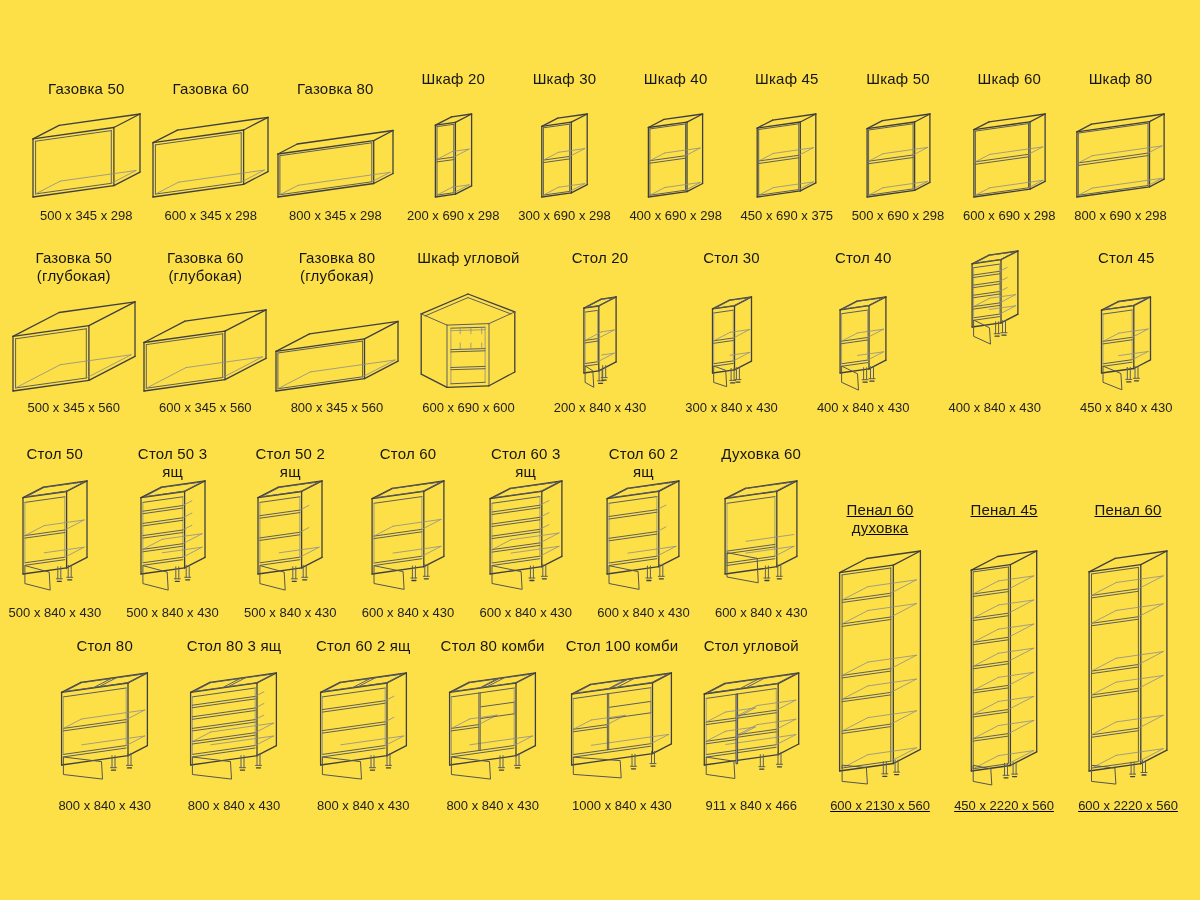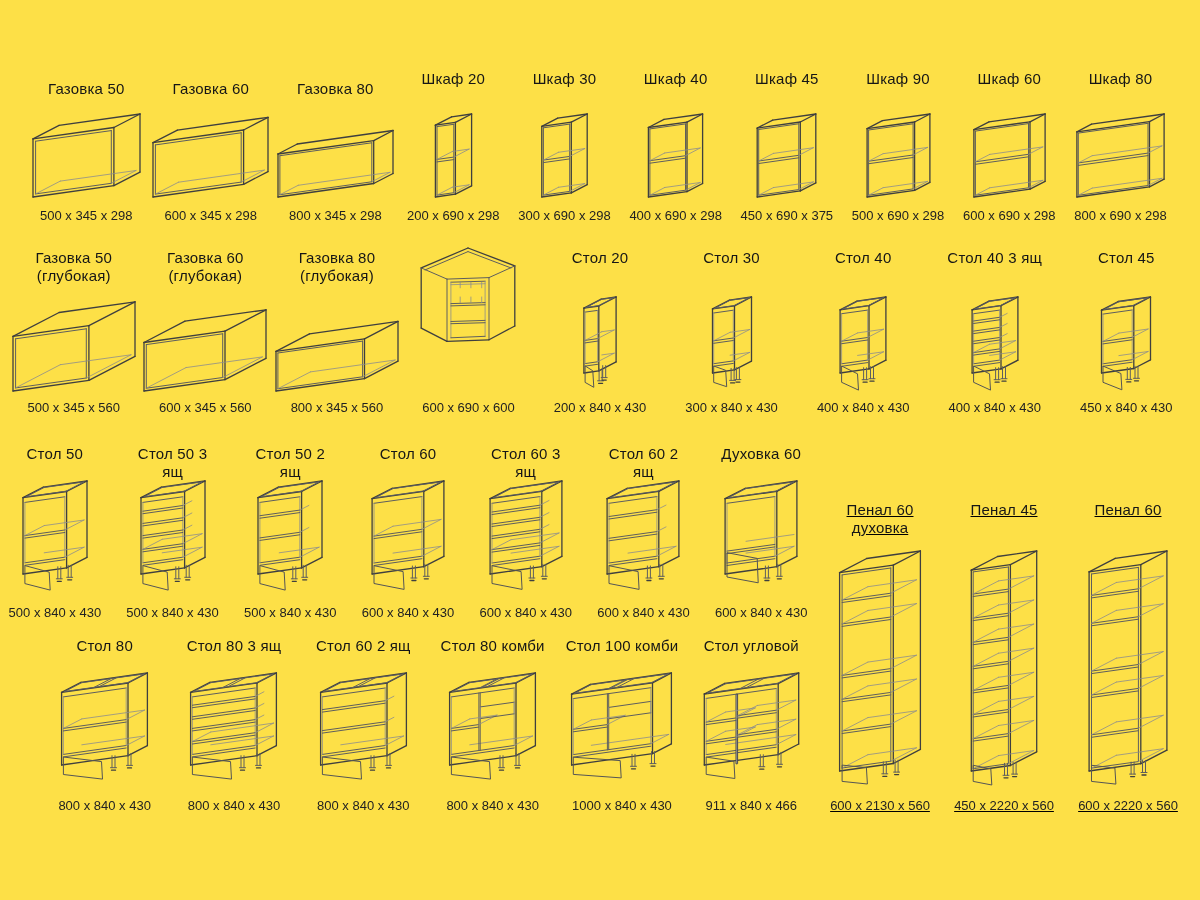--- a/index.html
+++ b/index.html
@@ -201,21 +201,21 @@
           <line x1="67.8" y1="81.6" x2="82.4" y2="73.9" class="lt"></line>
           <line x1="27.7" y1="53.0" x2="67.8" y2="47.3" class="ln"></line>
           <line x1="27.7" y1="55.5" x2="67.8" y2="49.8" class="ln"></line>
           <line x1="42.4" y1="45.4" x2="82.4" y2="39.7" class="lt"></line>
           <line x1="67.8" y1="47.3" x2="82.4" y2="39.7" class="lt"></line>
           <line x1="27.7" y1="53.0" x2="42.4" y2="45.4" class="lt"></line>
         </svg>
         <div class="dims">450 x 690 x 375</div>
       </div>
       <div class="item">
-        <div class="label">Шкаф 90</div>
+        <div class="label">Шкаф 50</div>
         <svg class="draw" width="111" height="95">
           <line x1="24.1" y1="89.0" x2="71.6" y2="82.3" class="ed"></line>
           <line x1="71.6" y1="82.3" x2="71.6" y2="14.0" class="ed"></line>
           <line x1="24.1" y1="20.7" x2="71.6" y2="14.0" class="ed"></line>
           <line x1="24.1" y1="89.0" x2="24.1" y2="20.7" class="ed"></line>
           <line x1="71.6" y1="82.3" x2="86.9" y2="74.3" class="ed"></line>
           <line x1="86.9" y1="74.3" x2="86.9" y2="6.0" class="ed"></line>
           <line x1="71.6" y1="14.0" x2="86.9" y2="6.0" class="ed"></line>
           <line x1="24.1" y1="20.7" x2="39.4" y2="12.7" class="ed"></line>
           <line x1="39.4" y1="12.7" x2="86.9" y2="6.0" class="ed"></line>
@@ -350,20 +350,21 @@
           <line x1="91.6" y1="85.8" x2="91.6" y2="50.1" class="ln"></line>
           <line x1="91.6" y1="50.1" x2="6.9" y2="62.0" class="ln"></line>
           <line x1="6.9" y1="62.0" x2="6.9" y2="97.7" class="ln"></line>
           <line x1="39.4" y1="80.9" x2="124.1" y2="69.0" class="lt"></line>
           <line x1="6.9" y1="97.7" x2="39.4" y2="80.9" class="lt"></line>
           <line x1="91.6" y1="85.8" x2="124.1" y2="69.0" class="lt"></line>
         </svg>
         <div class="dims">800 x 345 x 560</div>
       </div>
       <div class="item">
+        <div class="label">Шкаф угловой</div>
         <svg class="draw" width="132" height="106">
           <line x1="19.2" y1="22.9" x2="66.0" y2="3.0" class="ed"></line>
           <line x1="66.0" y1="3.0" x2="112.8" y2="20.9" class="ed"></line>
           <line x1="19.2" y1="22.9" x2="19.2" y2="83.1" class="ed"></line>
           <line x1="112.8" y1="20.9" x2="112.8" y2="81.0" class="ed"></line>
           <line x1="19.2" y1="22.9" x2="45.0" y2="34.1" class="ln"></line>
           <line x1="112.8" y1="20.9" x2="87.0" y2="32.6" class="ln"></line>
           <line x1="45.0" y1="34.1" x2="87.0" y2="32.6" class="ln"></line>
           <line x1="45.0" y1="34.1" x2="45.0" y2="96.4" class="ln"></line>
           <line x1="87.0" y1="32.6" x2="87.0" y2="94.8" class="ln"></line>
@@ -504,21 +505,20 @@
           <line x1="65.1" y1="88.7" x2="71.1" y2="88.7" class="ln"></line>
           <line x1="66.1" y1="91.2" x2="70.1" y2="91.2" class="ed"></line>
           <line x1="73.5" y1="75.7" x2="73.5" y2="87.7" class="ln"></line>
           <line x1="76.5" y1="75.7" x2="76.5" y2="87.7" class="ln"></line>
           <line x1="72.0" y1="87.7" x2="78.0" y2="87.7" class="ln"></line>
           <line x1="73.0" y1="90.2" x2="77.0" y2="90.2" class="ed"></line>
         </svg>
         <div class="dims">400 x 840 x 430</div>
       </div>
       <div class="item">
-        <div class="label">Стол 40 3 ящ</div>
         <svg class="draw" width="132" height="106">
           <line x1="43.1" y1="82.0" x2="72.0" y2="77.9" class="ed"></line>
           <line x1="72.0" y1="77.9" x2="72.0" y2="14.7" class="ed"></line>
           <line x1="43.1" y1="18.8" x2="72.0" y2="14.7" class="ed"></line>
           <line x1="43.1" y1="82.0" x2="43.1" y2="18.8" class="ed"></line>
           <line x1="72.0" y1="77.9" x2="88.9" y2="69.2" class="ed"></line>
           <line x1="88.9" y1="69.2" x2="88.9" y2="6.0" class="ed"></line>
           <line x1="72.0" y1="14.7" x2="88.9" y2="6.0" class="ed"></line>
           <line x1="43.1" y1="18.8" x2="60.0" y2="10.1" class="ed"></line>
           <line x1="60.0" y1="10.1" x2="88.9" y2="6.0" class="ed"></line>

